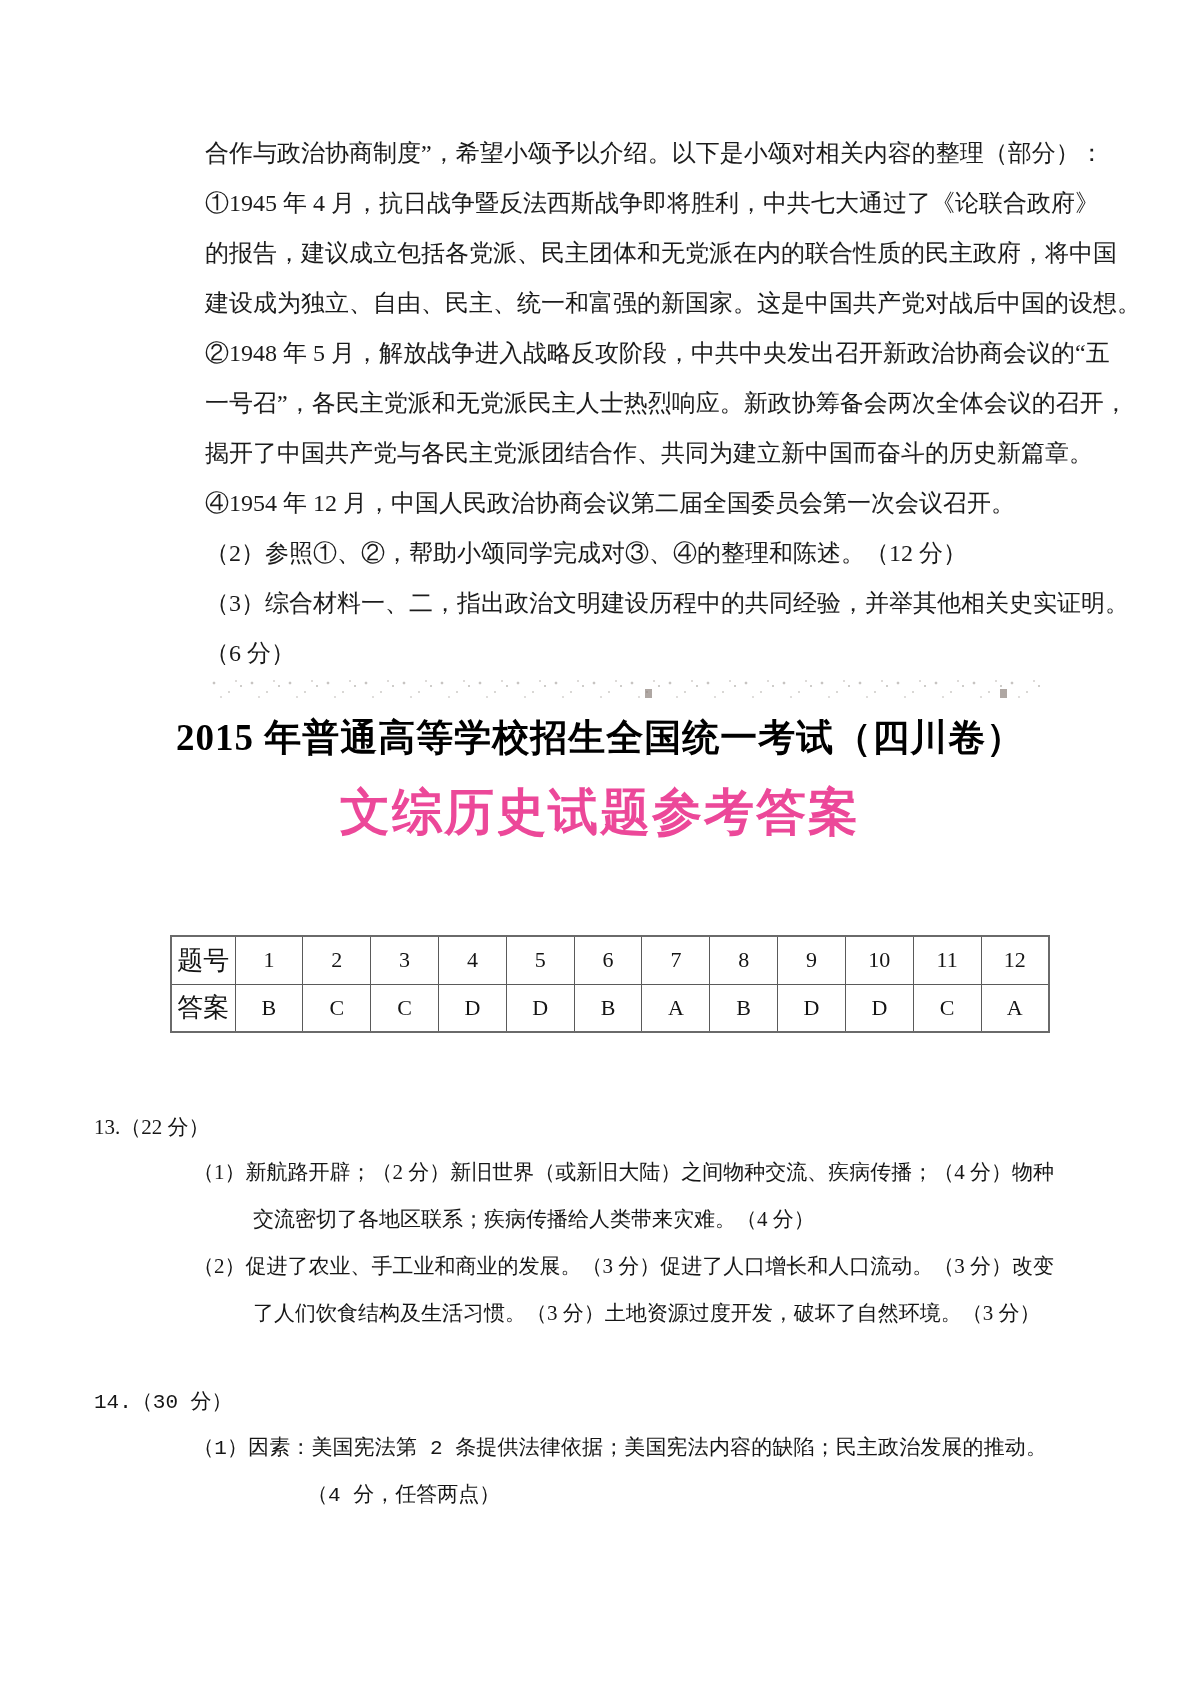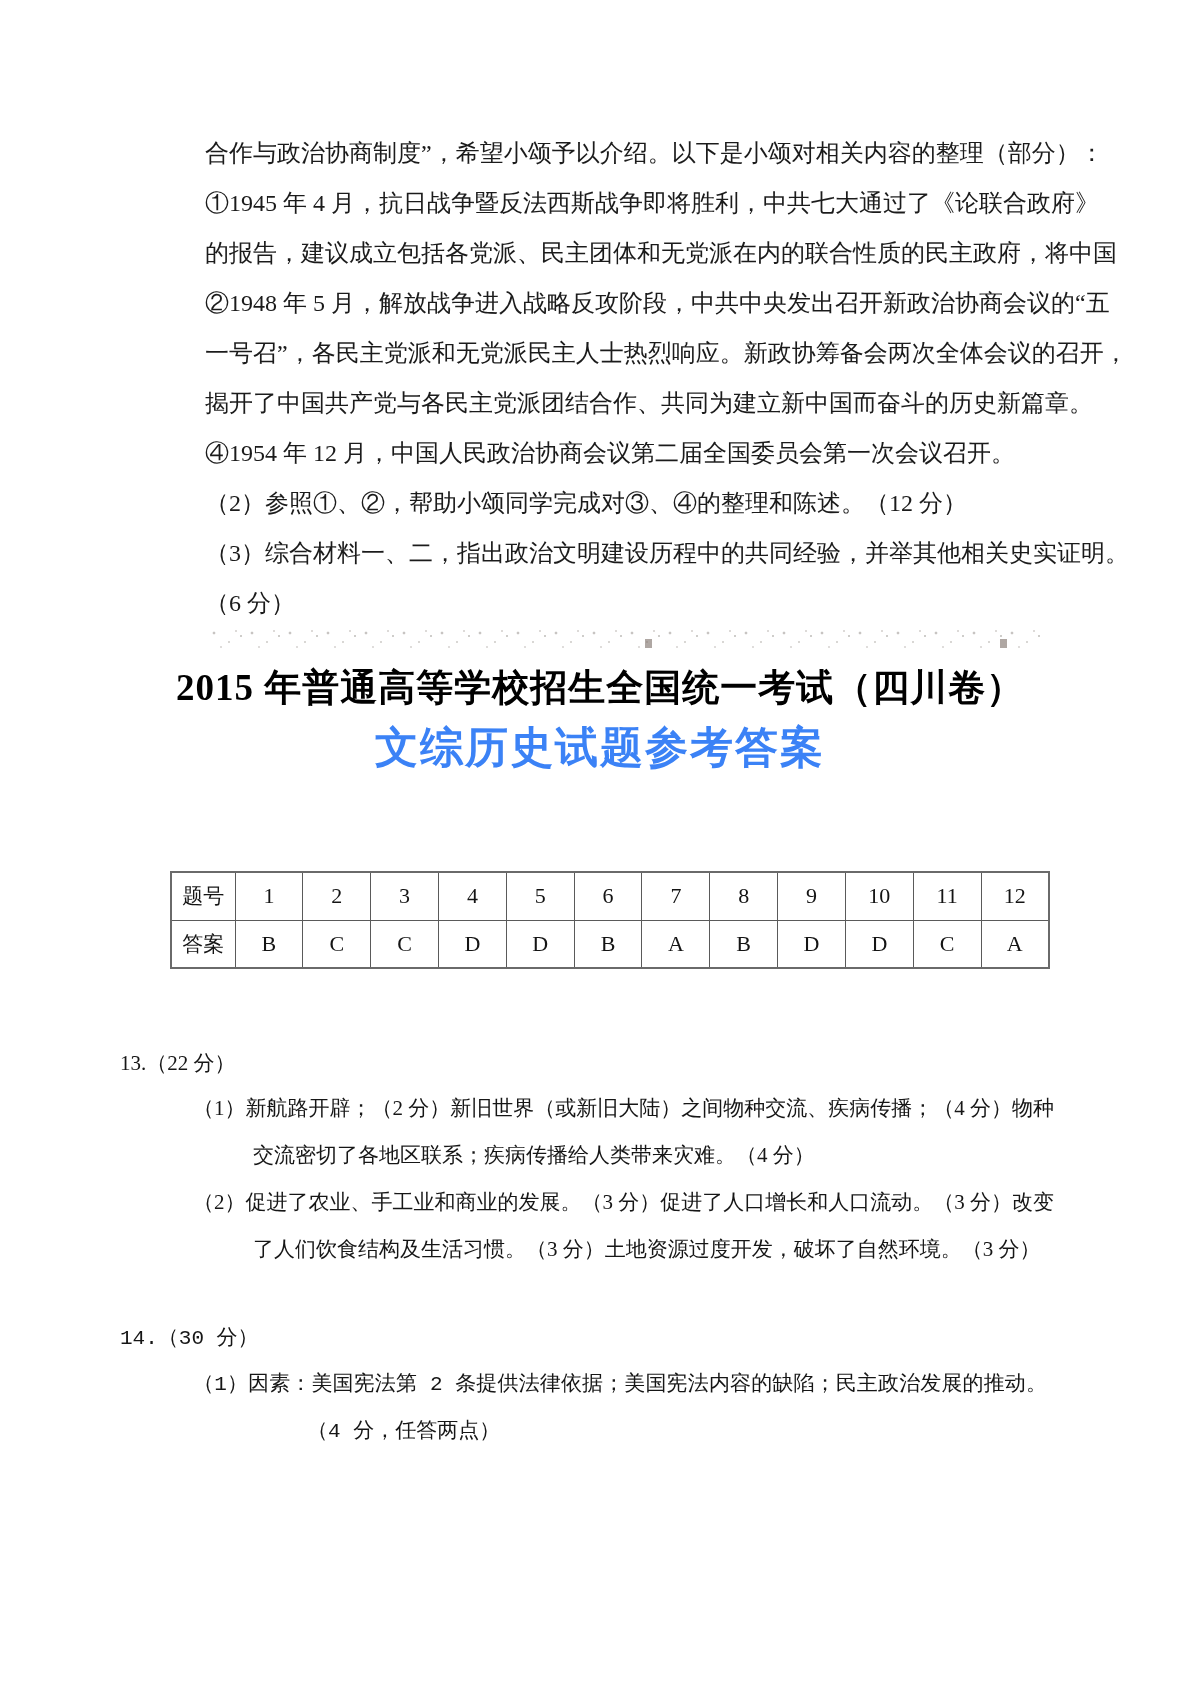--- a/index.html
+++ b/index.html
@@ -62,52 +62,52 @@
   .title1 {
     margin-top: 8px;
     text-align: center;
     font-size: 37px;
     font-weight: bold;
     color: #000;
     line-height: 52px;
     letter-spacing: 1px;
   }
   .title2 {
-    margin-top: 7px;
+    margin-top: 21px;
     text-align: center;
-    font-size: 43px;
+    font-size: 50px;
     font-weight: bold;
-    color: #3b82f6;
+    color: #ec4899;
     line-height: 54px;
     letter-spacing: 2px;
   }
 
   
   .ans-table {
     margin: 96px 0 0 170px;
     border-collapse: collapse;
     table-layout: fixed;
     width: 880px;
     font-size: 22px;
   }
   .ans-table td {
     border: 1px solid #5a5a5a;
     height: 48px;
     text-align: center;
     vertical-align: middle;
     color: #141414;
   }
   .ans-table { border: 2px solid #6a6a6a; }
-  .ans-table td.lbl { width: 64px; font-size: 21px; }
+  .ans-table td.lbl { width: 64px; font-size: 26px; }
 
   
   .q-section { font-size: 21px; color: #161616; }
   .q13 { margin-top: 72px; }
   .q-head {
-    margin-left: 120px;
+    margin-left: 94px;
     height: 44px;
     line-height: 44px;
     white-space: nowrap;
   }
   .a-line {
     margin-left: 193px;
     width: 854px;
     height: 47px;
     line-height: 47px;
     white-space: nowrap;
@@ -121,20 +121,21 @@
 </style>
 </head>
 <body>
 
 <div class="page">
 
   <div class="material">
     <div class="m-line just">合作与政治协商制度”，希望小颂予以介绍。以下是小颂对相关内容的整理（部分）：</div>
     <div class="m-line just">①1945 年 4 月，抗日战争暨反法西斯战争即将胜利，中共七大通过了《论联合政府》</div>
     <div class="m-line just">的报告，建议成立包括各党派、民主团体和无党派在内的联合性质的民主政府，将中国</div>
+    <div class="m-line just">建设成为独立、自由、民主、统一和富强的新国家。这是中国共产党对战后中国的设想。</div>
     <div class="m-line just">②1948 年 5 月，解放战争进入战略反攻阶段，中共中央发出召开新政治协商会议的“五</div>
     <div class="m-line just">一号召”，各民主党派和无党派民主人士热烈响应。新政协筹备会两次全体会议的召开，</div>
     <div class="m-line just">揭开了中国共产党与各民主党派团结合作、共同为建立新中国而奋斗的历史新篇章。</div>
     <div class="m-line">④1954 年 12 月，中国人民政治协商会议第二届全国委员会第一次会议召开。</div>
     <div class="m-line">（2）参照①、②，帮助小颂同学完成对③、④的整理和陈述。（12 分）</div>
     <div class="m-line just">（3）综合材料一、二，指出政治文明建设历程中的共同经验，并举其他相关史实证明。</div>
     <div class="m-line">（6 分）</div>
   </div>
 
   <div class="noise"></div>

